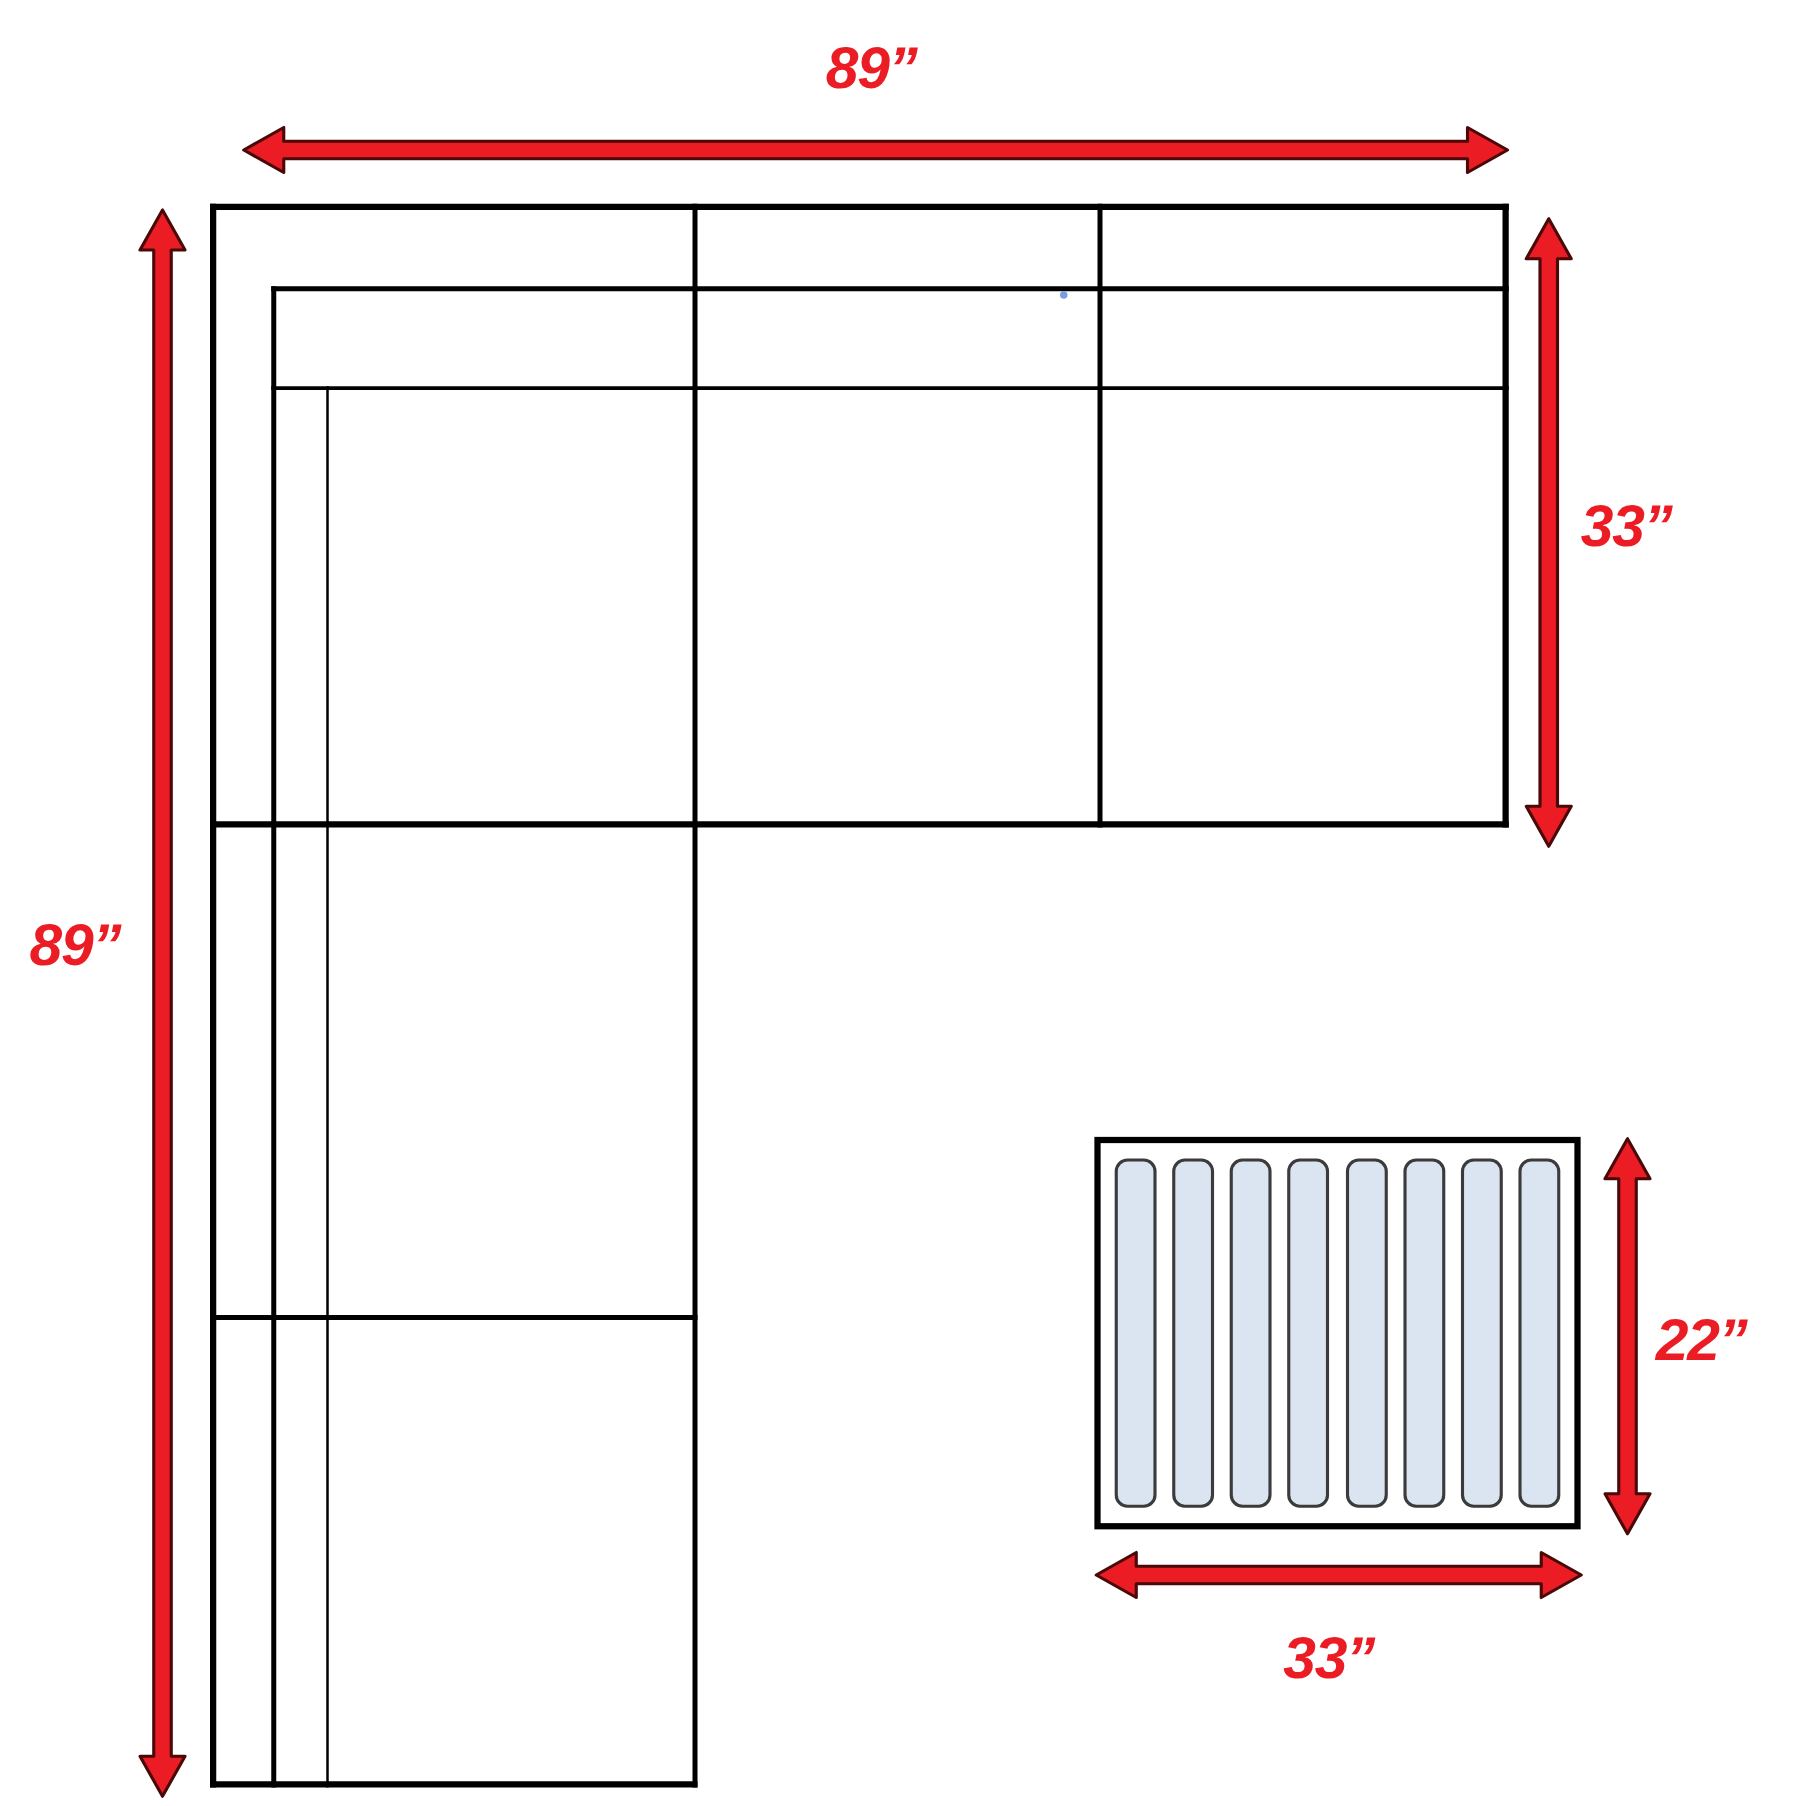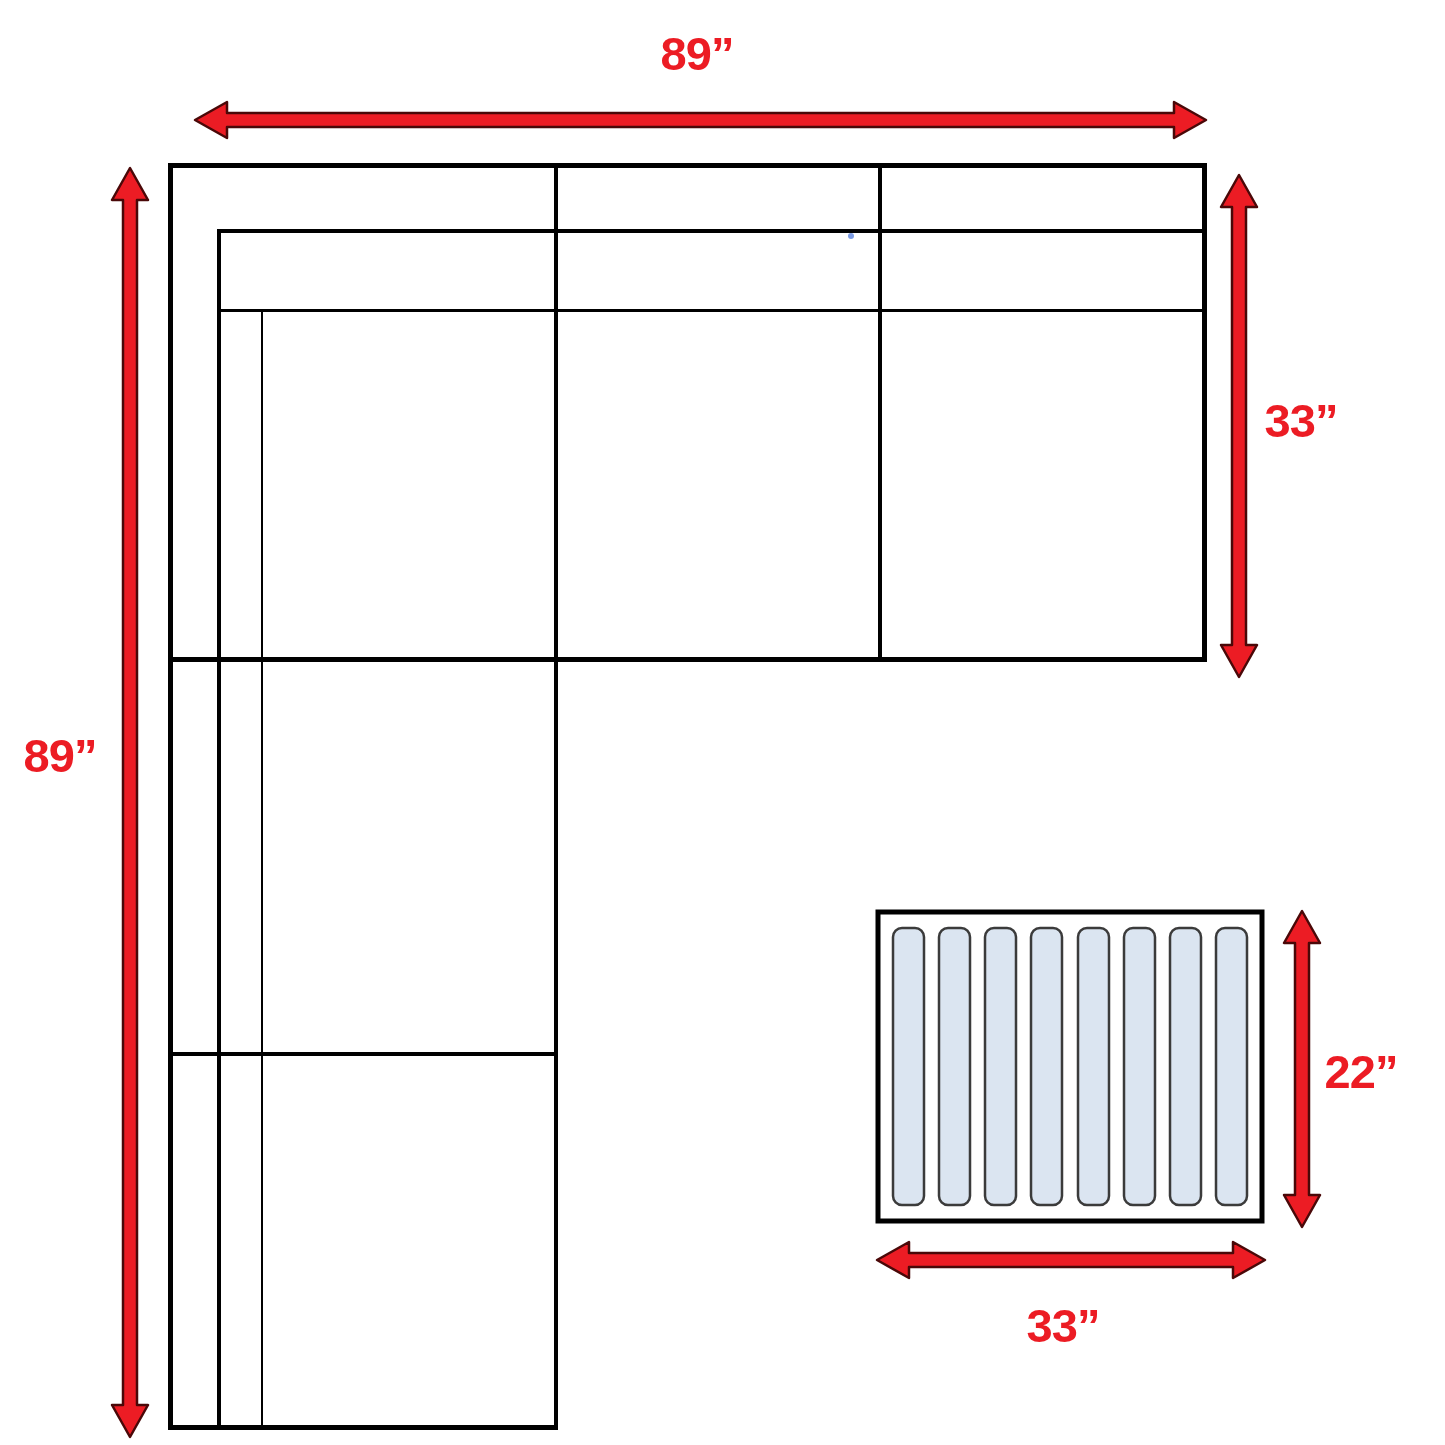--- a/index.html
+++ b/index.html
@@ -7,20 +7,21 @@
     padding: 0;
     background: #ffffff;
   }
   .stage {
     position: relative;
     width: 1445px;
     height: 1445px;
     background: #ffffff;
     overflow: hidden;
     font-family: "Liberation Sans", sans-serif;
+    font-style: italic;
   }
   svg { display: block; }
   .blk { fill: #000000; }
   .arrow {
     fill: #ec1c24;
     stroke: #4a0808;
     stroke-width: 2.5;
     stroke-linejoin: round;
   }
   .dim {

